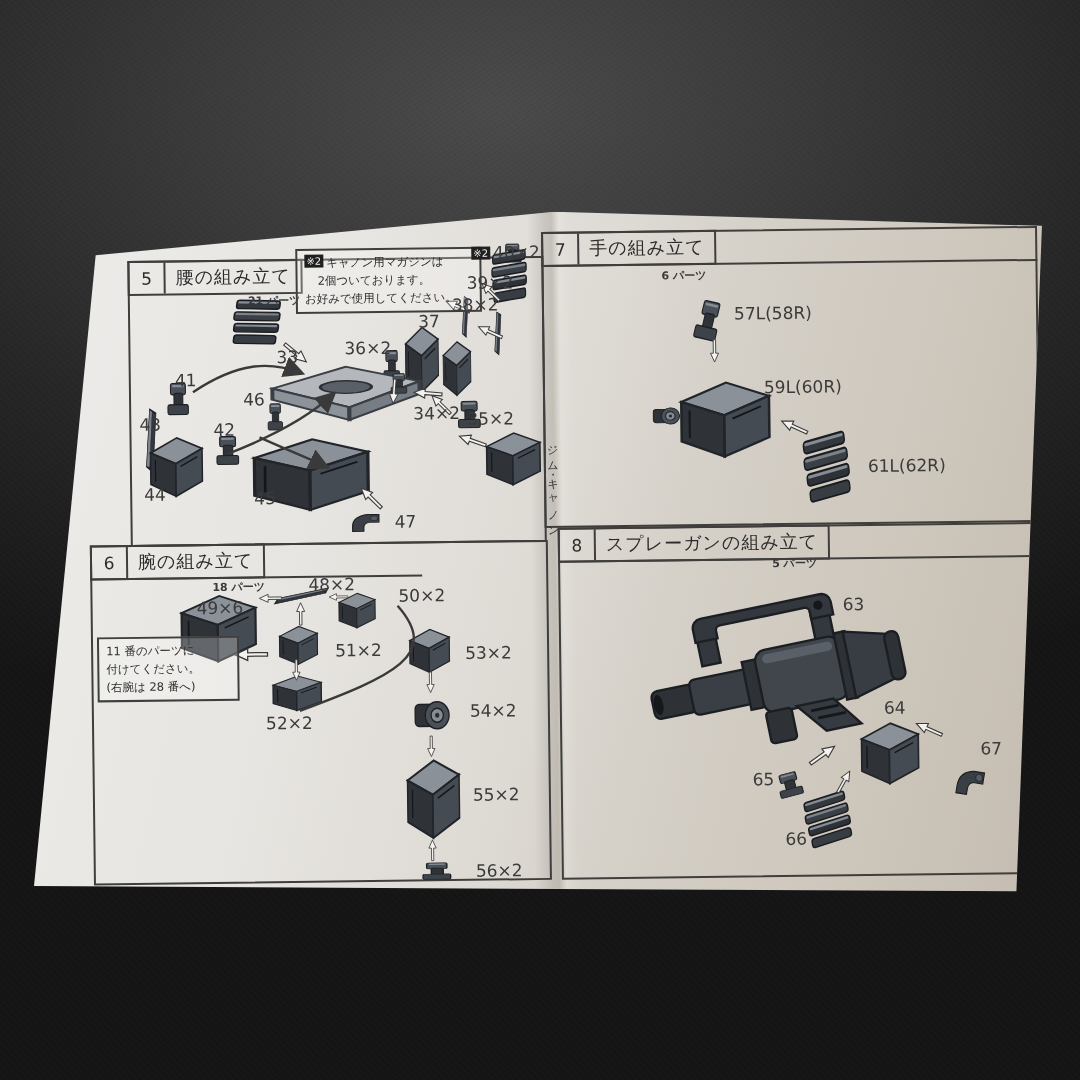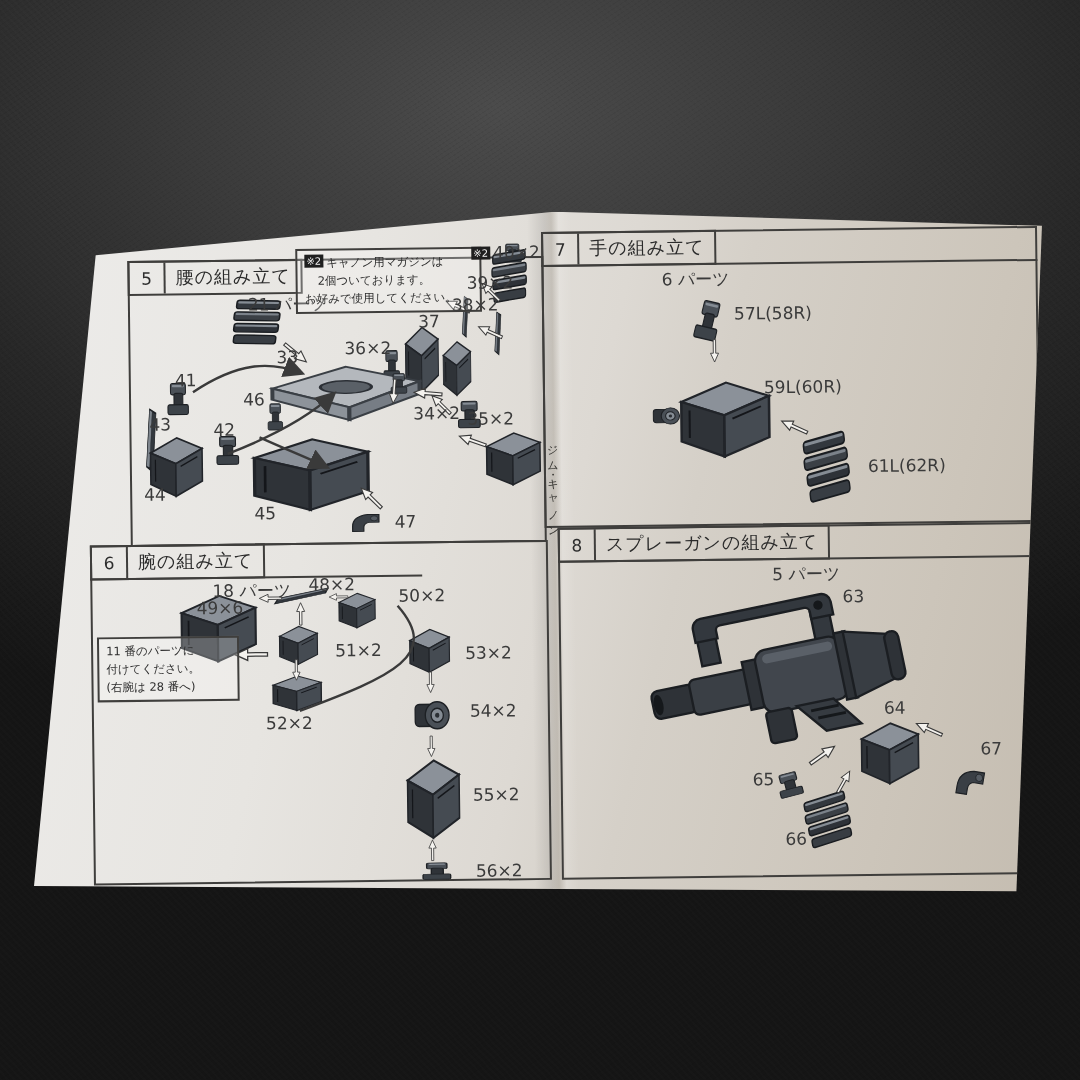--- a/index.html
+++ b/index.html
@@ -20,21 +20,21 @@
     box-shadow:0 14px 44px rgba(0,0,0,.55);
   }
   .crease{position:absolute;left:503px;top:0;width:44px;height:100%;pointer-events:none;
     background:linear-gradient(90deg,rgba(0,0,0,0) 0%,rgba(0,0,0,.10) 38%,rgba(88,78,62,.20) 55%,rgba(255,255,255,.14) 72%,rgba(0,0,0,0) 100%);}
   .sec{position:absolute;border:2px solid #3f3e3c;}
   .hdr{position:absolute;top:-2px;left:-2px;display:flex;align-items:stretch;border:2px solid #3f3e3c;background:transparent;z-index:3;}
   .hnum{min-width:30px;display:flex;align-items:center;justify-content:center;font-size:17px;color:#2e2e2e;border-right:2px solid #3f3e3c;padding:1px 2px;}
   .htitle{font-size:18px;letter-spacing:1px;padding:3px 10px 4px;white-space:nowrap;color:#2b2b2b;}
   .hrule{position:absolute;left:-2px;width:calc(100% + 4px);top:31px;border-top:2px solid #3f3e3c;z-index:2;}
   .hrule.part{width:332px;}
-  .hcount{position:absolute;font-size:17px;color:#3a3a3a;white-space:nowrap;z-index:3;}
+  .hcount{position:absolute;font-size:11px;color:#3a3a3a;white-space:nowrap;z-index:3;font-weight:bold;}
   .note{position:absolute;border:2px solid #3f3e3c;font-size:11.5px;line-height:1.55;padding:4px 7px;color:#2d2d2d;background:rgba(255,255,255,.25);z-index:4;}
   .note .ind{padding-left:13px;}
   .badge{display:inline-block;background:#1f1f1f;color:#f2f2f2;font-size:10px;line-height:13px;padding:0 2px;margin-right:3px;vertical-align:2px;}
   .lbl{position:absolute;font-size:17px;color:#3b3b3b;white-space:nowrap;z-index:5;}
   .lbl.sm{font-size:17px;}
   .part{position:absolute;overflow:visible;z-index:1;}
   .arr{position:absolute;overflow:visible;fill:#f4f2ee;stroke:#3a3a3a;stroke-width:2.2;z-index:2;}
   .curve{position:absolute;overflow:visible;fill:none;stroke:#3a3a3a;stroke-width:2.4;z-index:2;}
   .spine{position:absolute;writing-mode:vertical-rl;font-size:11px;letter-spacing:3px;color:#33322f;z-index:4;}
 </style>
@@ -134,23 +134,23 @@
 
     <span class="lbl" style="left:342px;top:-16px"><span class="badge">※2</span><span>40×2</span></span>
     <span class="lbl" style="left:337px;top:14px">39×2</span>
     <span class="lbl" style="left:322px;top:36px">38×2</span>
     <span class="lbl" style="left:288px;top:52px">37</span>
     <span class="lbl" style="left:214px;top:78px">36×2</span>
     <span class="lbl" style="left:146px;top:86px">33</span>
     <span class="lbl" style="left:44px;top:108px">41</span>
     <span class="lbl" style="left:112px;top:128px">46</span>
     <span class="lbl" style="left:82px;top:158px">42</span>
-    <span class="lbl" style="left:18px;top:152px">43</span>
+    <span class="lbl" style="left:8px;top:152px">43</span>
     <span class="lbl" style="left:12px;top:222px">44</span>
-    <span class="lbl" style="left:122px;top:242px">45</span>
+    <span class="lbl" style="left:122px;top:227px">45</span>
     <span class="lbl" style="left:262px;top:252px">47</span>
     <span class="lbl" style="left:282px;top:144px">34×2</span>
     <span class="lbl" style="left:336px;top:150px">35×2</span>
 
     <svg class="part" style="left:97px;top:39px;width:58px;height:53px;transform:rotate(8deg)" viewBox="0 0 100 100" preserveAspectRatio="none">
         <use href="#g-slats"></use>
       </svg>
     <svg class="part" style="left:368px;top:-16px;width:30px;height:22px" viewBox="0 0 100 100" preserveAspectRatio="none">
         <use href="#g-lplug"></use>
       </svg>
@@ -353,23 +353,23 @@
         <use href="#g-arrow"></use>
       </svg>
   </div>
 
   <div class="sec" style="left:530px;top:316px;width:478px;height:348px">
     <div class="hdr">
       <div class="hnum">8</div>
       <div class="htitle">スプレーガンの組み立て</div>
     </div>
     <div class="hrule"></div>
-    <div class="hcount" style="left:212px;top:36px">5 パーツ</div>
-
-    <span class="lbl" style="left:282px;top:60px">63</span>
+    <div class="hcount" style="left:212px;top:29px">5 パーツ</div>
+
+    <span class="lbl" style="left:282px;top:68px">63</span>
     <span class="lbl" style="left:322px;top:172px">64</span>
     <span class="lbl" style="left:418px;top:214px">67</span>
     <span class="lbl" style="left:190px;top:242px">65</span>
     <span class="lbl" style="left:222px;top:302px">66</span>
 
     <svg class="part" style="left:80px;top:66px;width:272px;height:150px" viewBox="0 0 280 160">
         <use href="#g-gun"></use>
       </svg>
     <svg class="part" style="left:294px;top:192px;width:66px;height:70px" viewBox="0 0 100 100" preserveAspectRatio="none">
         <use href="#g-box3d"></use>

